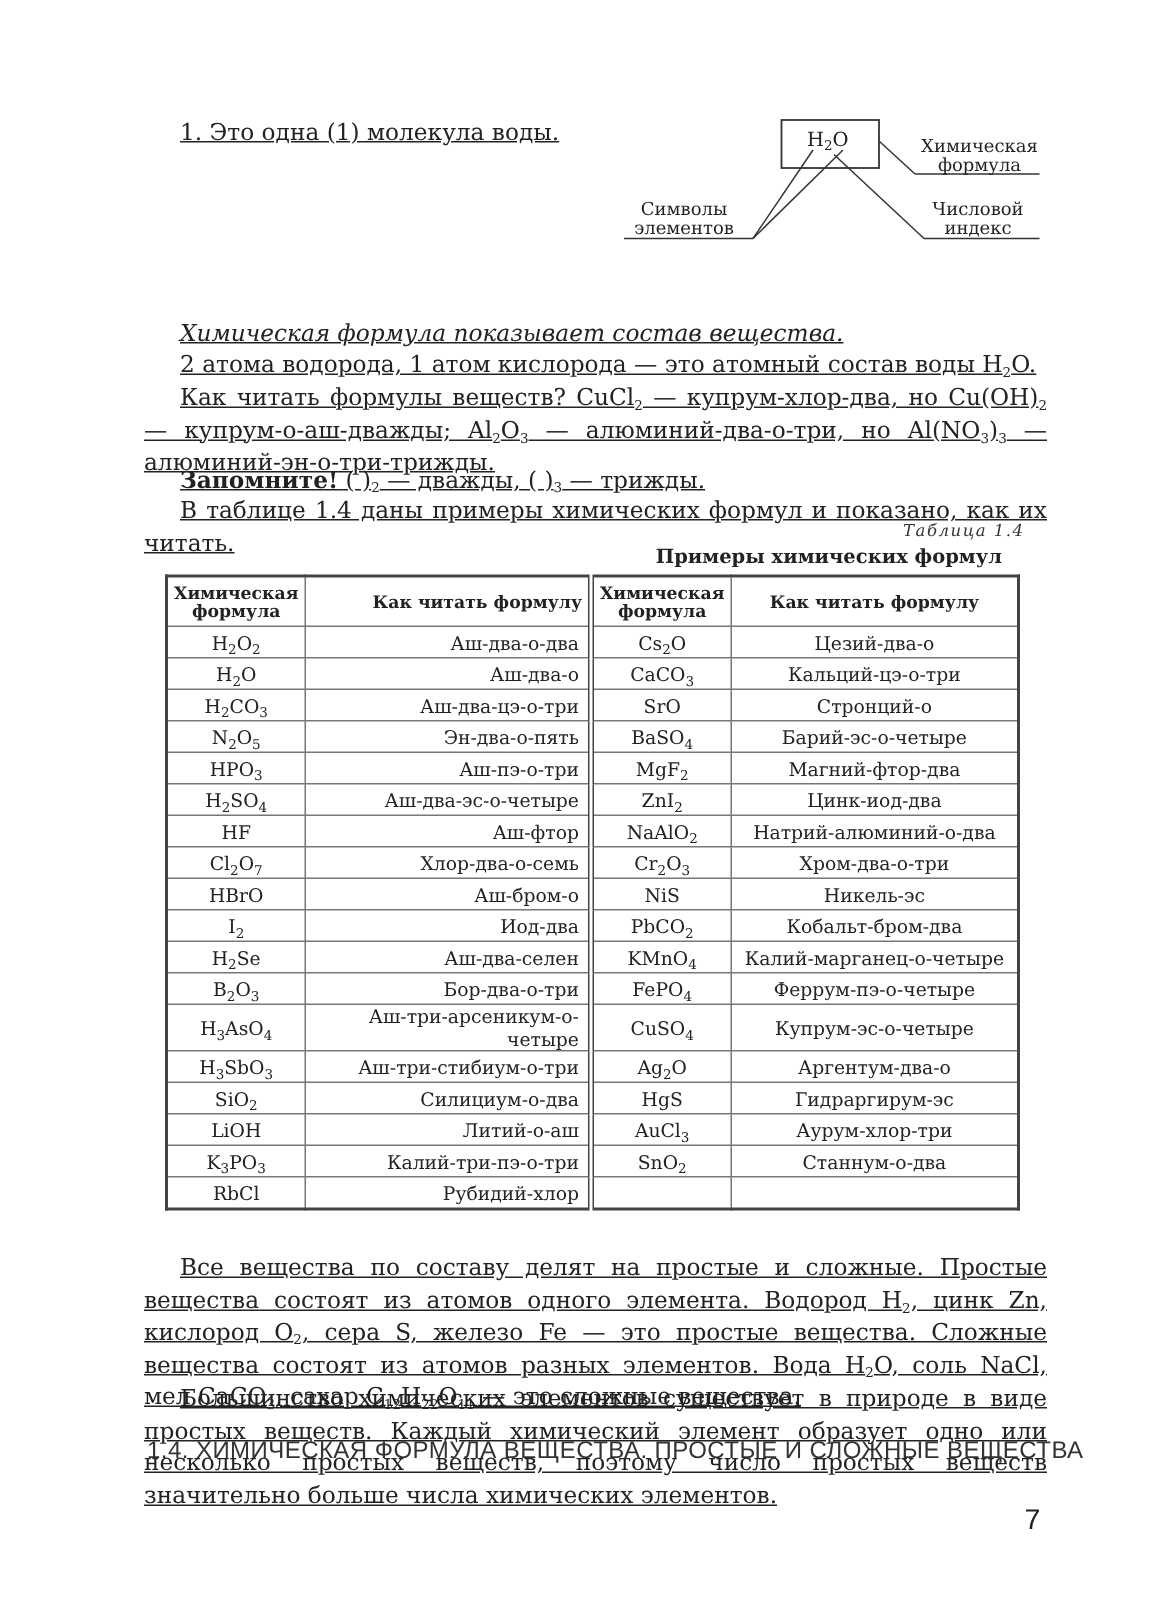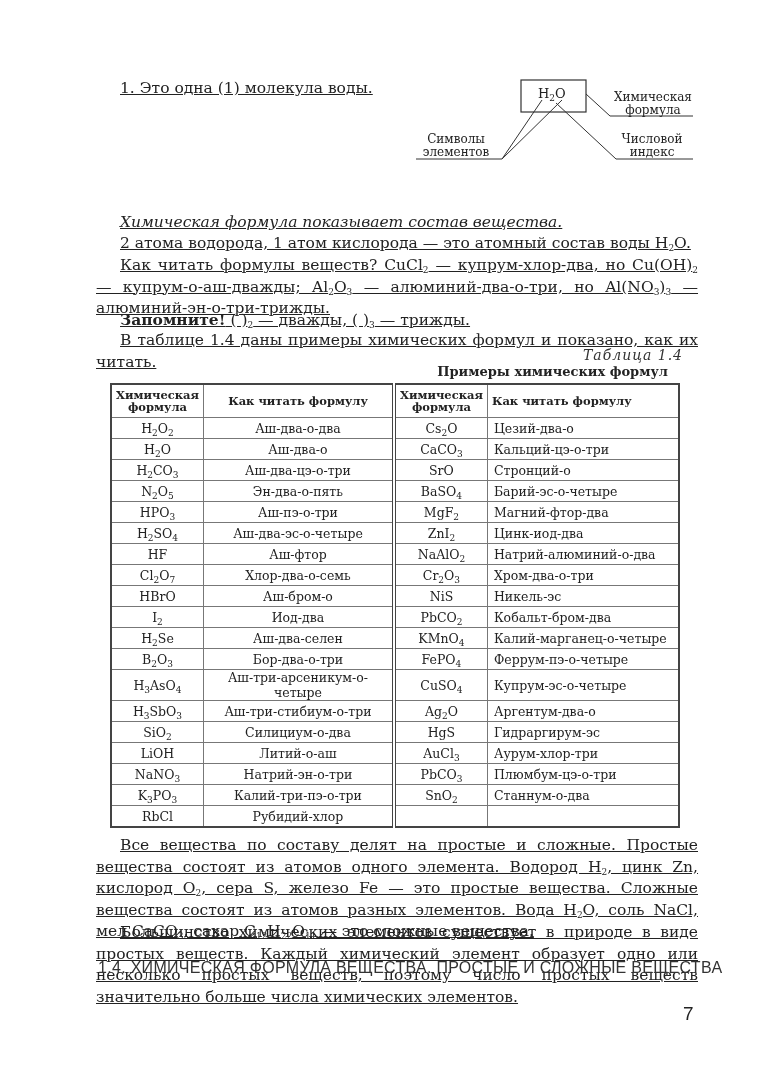--- a/index.html
+++ b/index.html
@@ -19,39 +19,39 @@
   .b { font-weight: bold; }
 
   
   .diagram { position: absolute; left: 410px; top: 70px; width: 300px; height: 100px; }
   .diagram svg { position: absolute; left: 0; top: 0; }
   .dlabel { position: absolute; font-size: 12px; line-height: 13px; text-align: center; font-family: "DejaVu Serif", serif; }
 
   
   .tcap-num {
     position: absolute; right: 84px; top: 347px;
-    font-style: italic; font-size: 14px; letter-spacing: 1px; color: #333;
+    font-style: italic; font-size: 11px; letter-spacing: 1px; color: #333;
   }
   .tcap-title {
     position: absolute; left: 108px; width: 560px; top: 364px;
     text-align: right; font-weight: bold; font-size: 13px; color: #222;
   }
   table.chem {
     position: absolute; left: 110px; top: 383px;
     border-collapse: collapse; font-size: 12.5px;
     border: 2px solid #444;
   }
   table.chem td, table.chem th {
     border: 1px solid #777; height: 20px; padding: 0 6px;
   }
   table.chem th { font-size: 11.5px; line-height: 12.5px; font-weight: bold; height: 30px; padding: 1px 4px; }
   .c-f { width: 66px; text-align: center; }
-  .c-r { width: 176px; text-align: center; }
+  .c-r { width: 176px; text-align: right; }
   .c-f2 { width: 66px; text-align: center; }
-  .c-r2 { width: 178px; text-align: left; }
+  .c-r2 { width: 178px; text-align: center; }
   th.c-r, th.c-r2 { }
   .dbl { border-right: 4px double #444 !important; }
 
   .footer {
     position: absolute; left: 98px; top: 959px;
     font-family: "Liberation Sans", "DejaVu Sans", sans-serif;
     font-size: 16px; letter-spacing: 0.3px; color: #333;
   }
   .pagenum {
     position: absolute; left: 683px; top: 1003px;
@@ -192,26 +192,20 @@
           <td class="c-f2"><span>HgS</span></td>
           <td class="c-r2">Гидраргирум-эс</td>
         </tr>
         <tr>
           <td class="c-f"><span>LiOH</span></td>
           <td class="c-r dbl">Литий-о-аш</td>
           <td class="c-f2"><span>AuCl</span><sub>3</sub></td>
           <td class="c-r2">Аурум-хлор-три</td>
         </tr>
         <tr>
-          <td class="c-f"><span>NaNO</span><sub>3</sub></td>
-          <td class="c-r dbl">Натрий-эн-о-три</td>
-          <td class="c-f2"><span>PbCO</span><sub>3</sub></td>
-          <td class="c-r2">Плюмбум-цэ-о-три</td>
-        </tr>
-        <tr>
           <td class="c-f"><span>K</span><sub>3</sub><span>PO</span><sub>3</sub></td>
           <td class="c-r dbl">Калий-три-пэ-о-три</td>
           <td class="c-f2"><span>SnO</span><sub>2</sub></td>
           <td class="c-r2">Станнум-о-два</td>
         </tr>
         <tr>
           <td class="c-f"><span>RbCl</span></td>
           <td class="c-r dbl">Рубидий-хлор</td>
           <td class="c-f2"></td>
           <td class="c-r2"></td>

